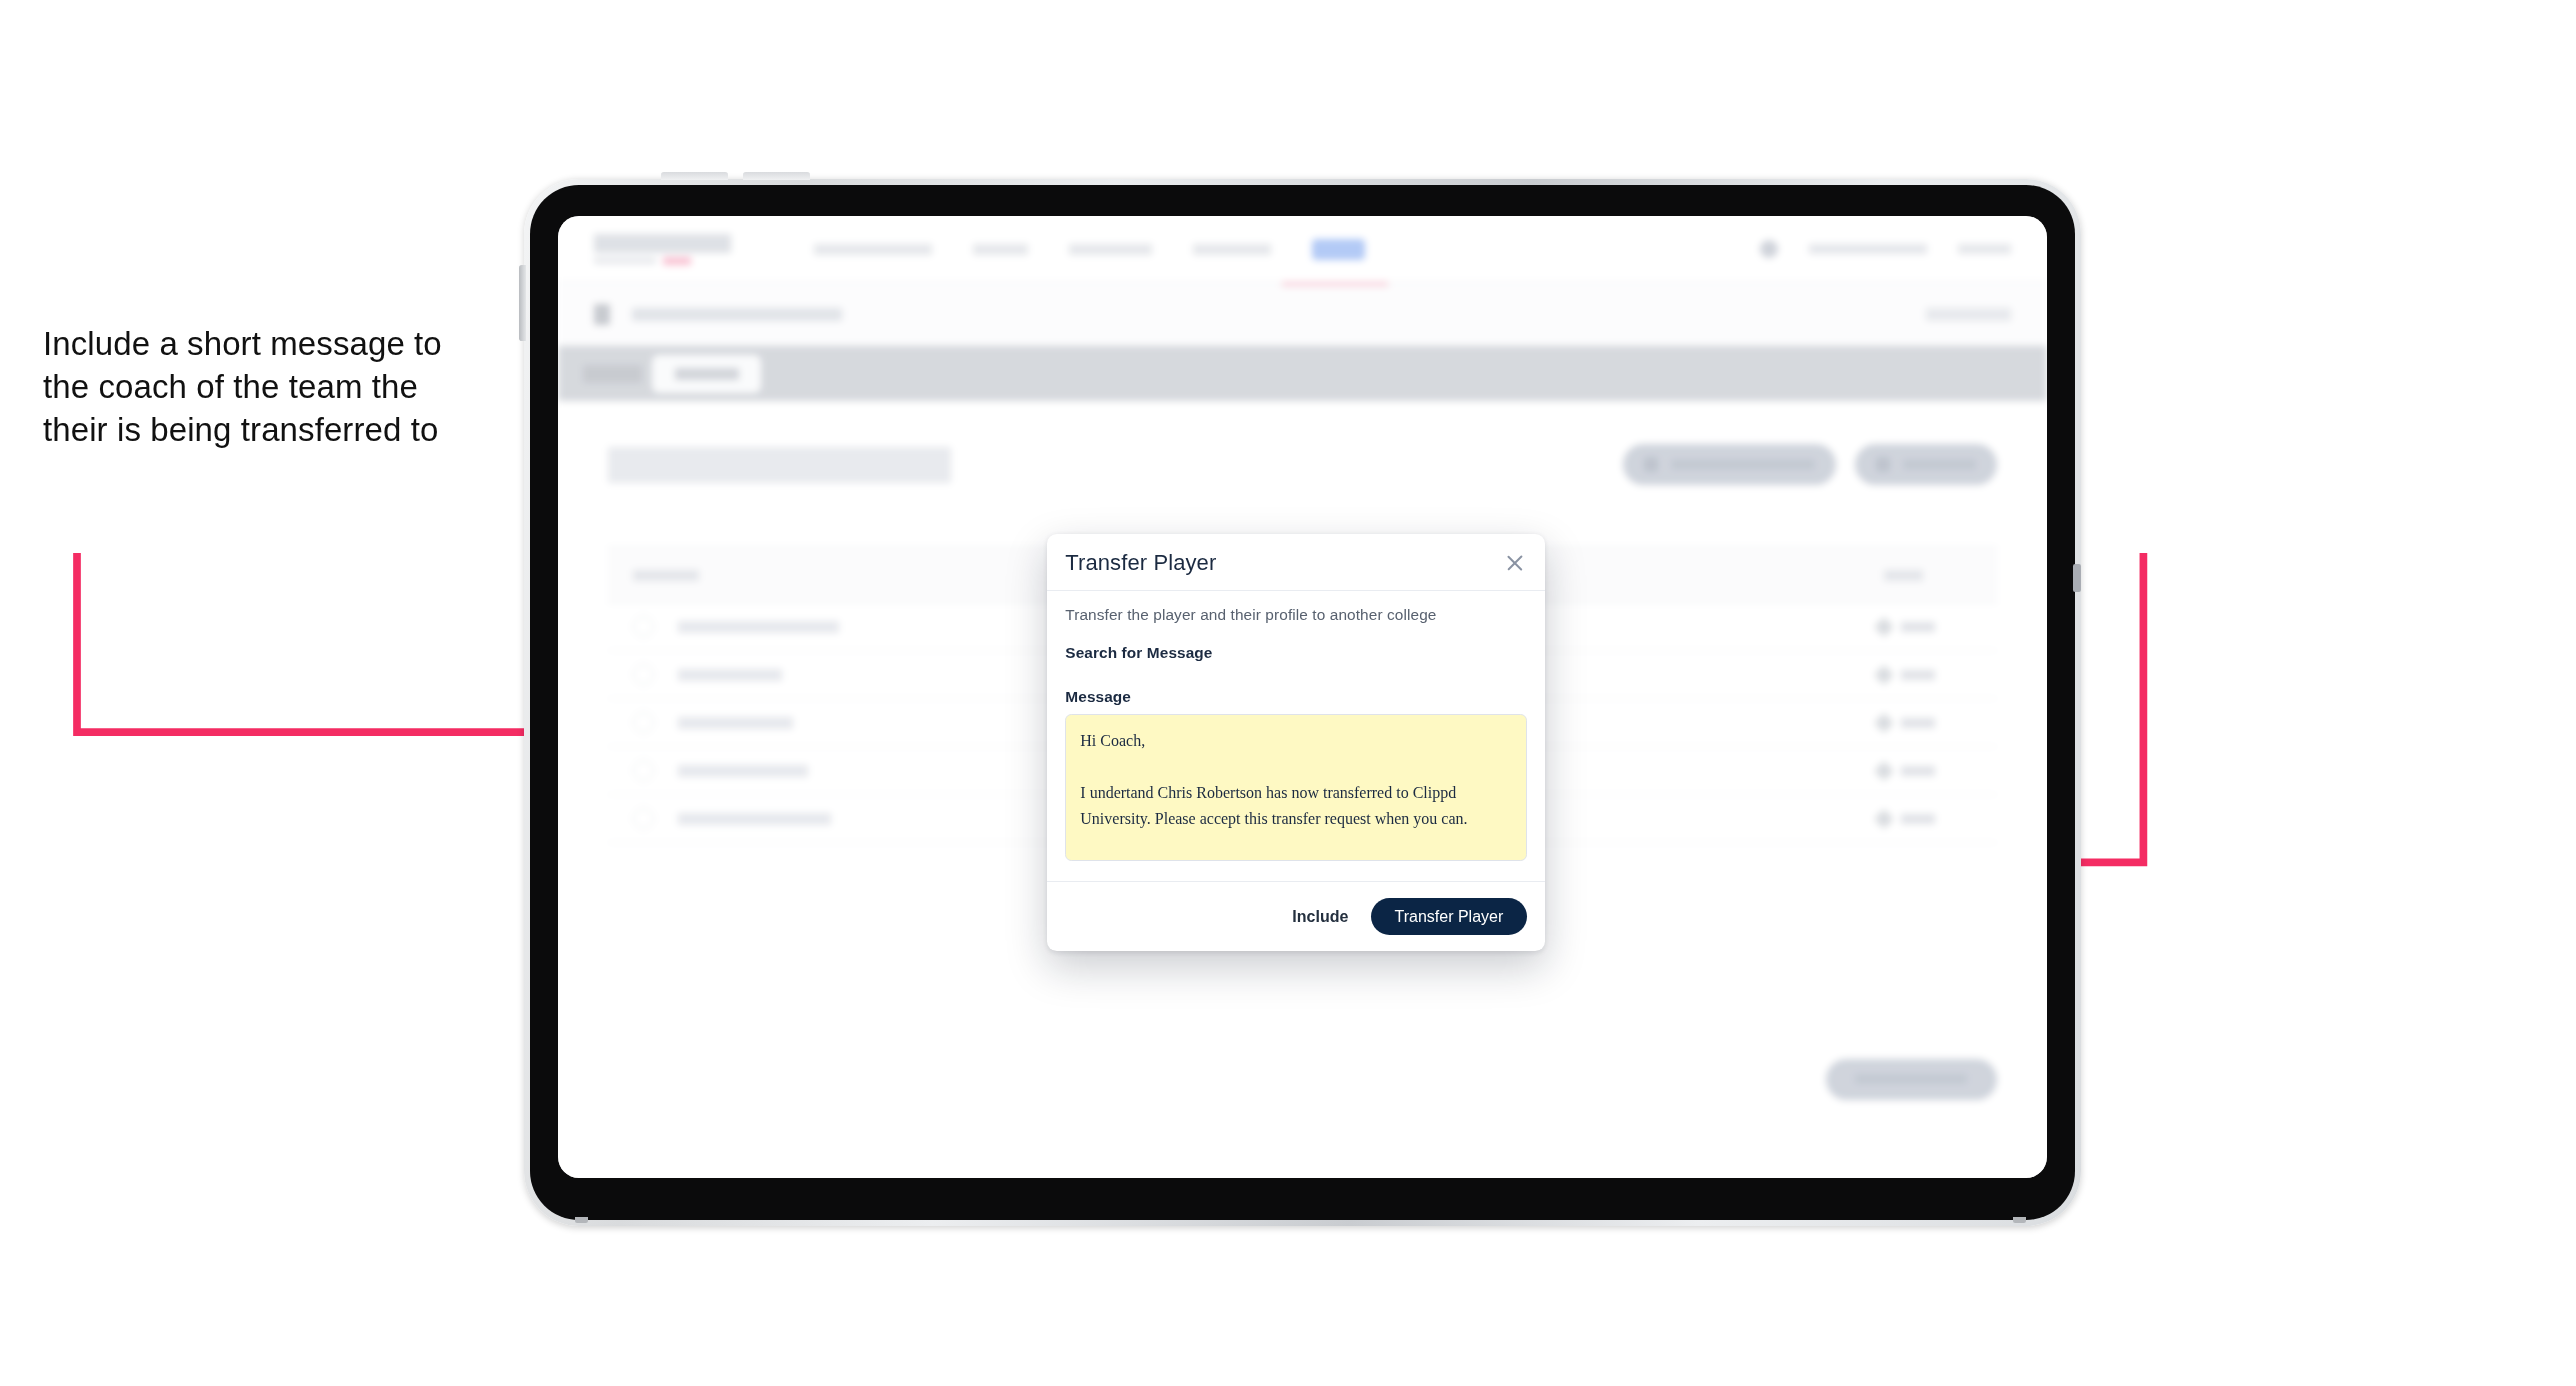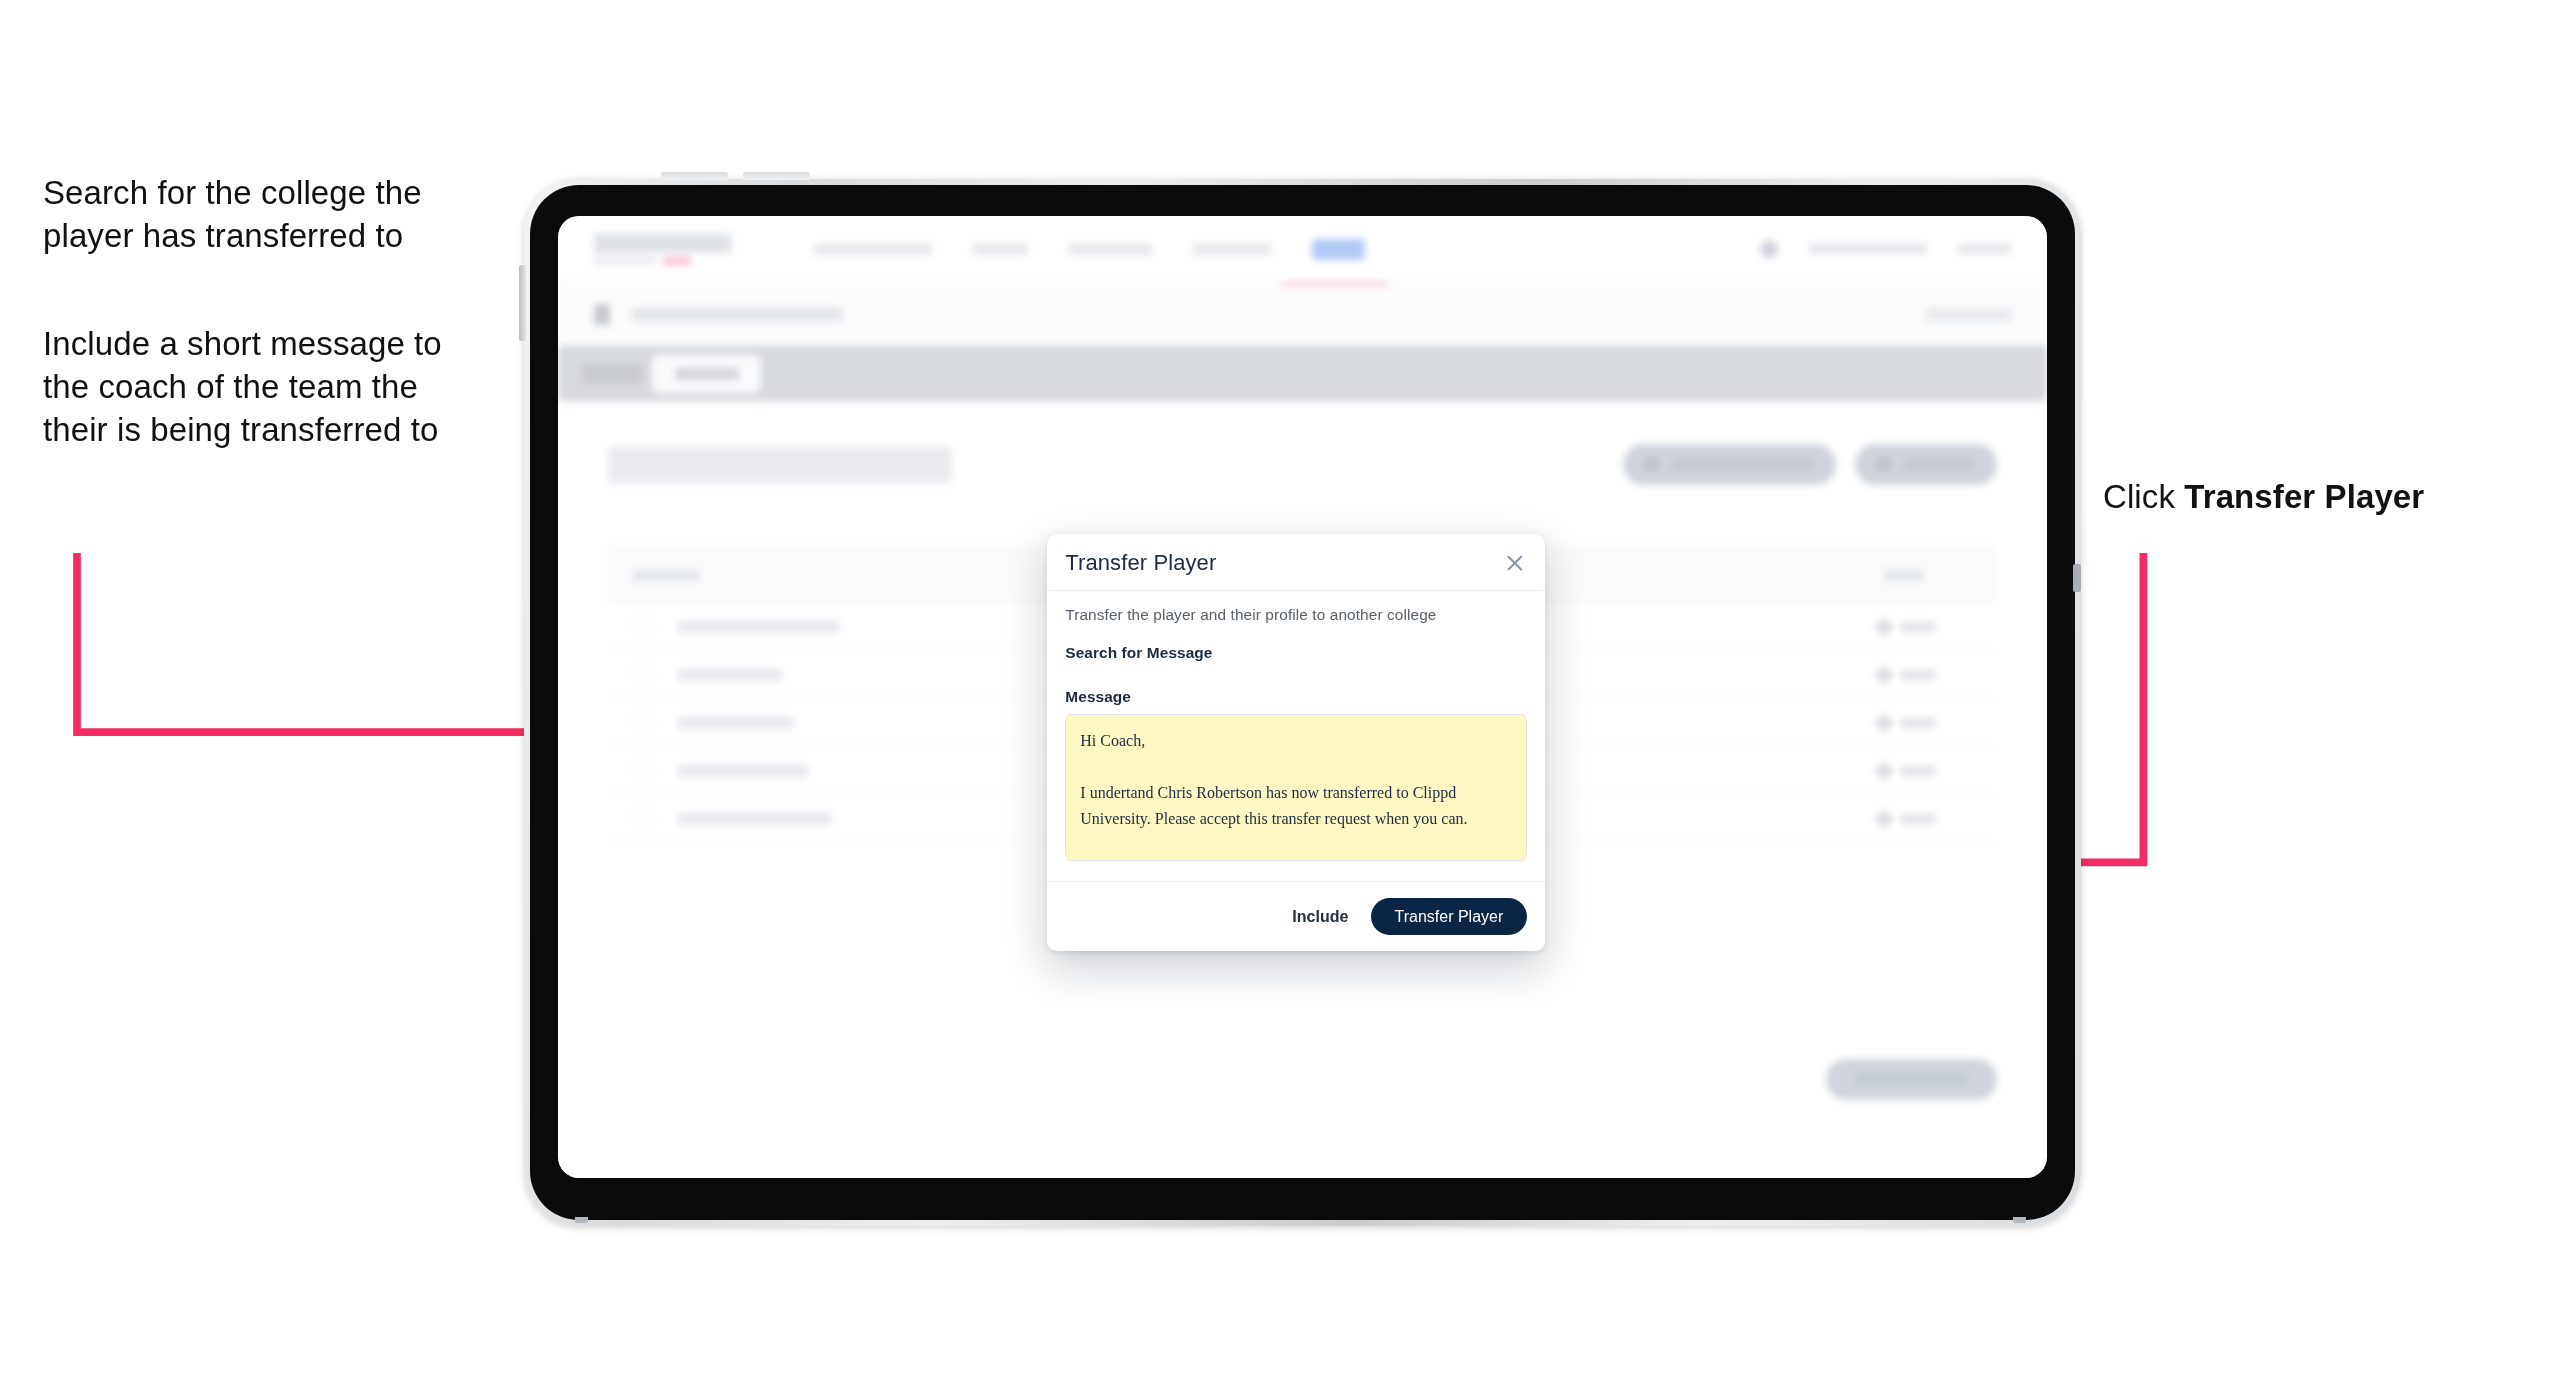--- a/index.html
+++ b/index.html
@@ -147,23 +147,21 @@
   #btn-cancel { font-size: 16px; color:#24303f; font-weight:700; background:none; border:none;
                 cursor:pointer; font-family:"Liberation Sans", sans-serif; padding: 5.6px 4.2px; }
   #btn-transfer { font-size: 16px; color:#ffffff; background:#0b2545; border:none; border-radius: 21px;
                   padding: 9.8px 24px; cursor:pointer; font-family:"Liberation Sans", sans-serif; font-weight:400; }
 </style>
 </head>
 <body>
 
 <div id="stage">
 
-  <div class="anno" id="anno-left-1">Search for the college the player has transferred to</div>
   <div class="anno" id="anno-left-2">Include a short message to the coach of the team the their is being transferred to</div>
-  <div class="anno" id="anno-right-1"><span>Click </span><b>Transfer Player</b></div>
 
   <svg id="arrows" viewBox="0 0 3680 1980">
 
     <path d="M 110 790 L 110 1046 L 1440 1046" fill="none" stroke="#F42C63" stroke-width="11"></path>
     <path d="M 1398 1010 L 1450 1046 L 1398 1082" fill="none" stroke="#F42C63" stroke-width="11" stroke-linecap="butt" stroke-linejoin="miter"></path>
 
     <path d="M 3062 790 L 3062 1232 L 2272 1232" fill="none" stroke="#F42C63" stroke-width="11"></path>
     <path d="M 2314 1196 L 2262 1232 L 2314 1268" fill="none" stroke="#F42C63" stroke-width="11" stroke-linecap="butt" stroke-linejoin="miter"></path>
   </svg>
 

